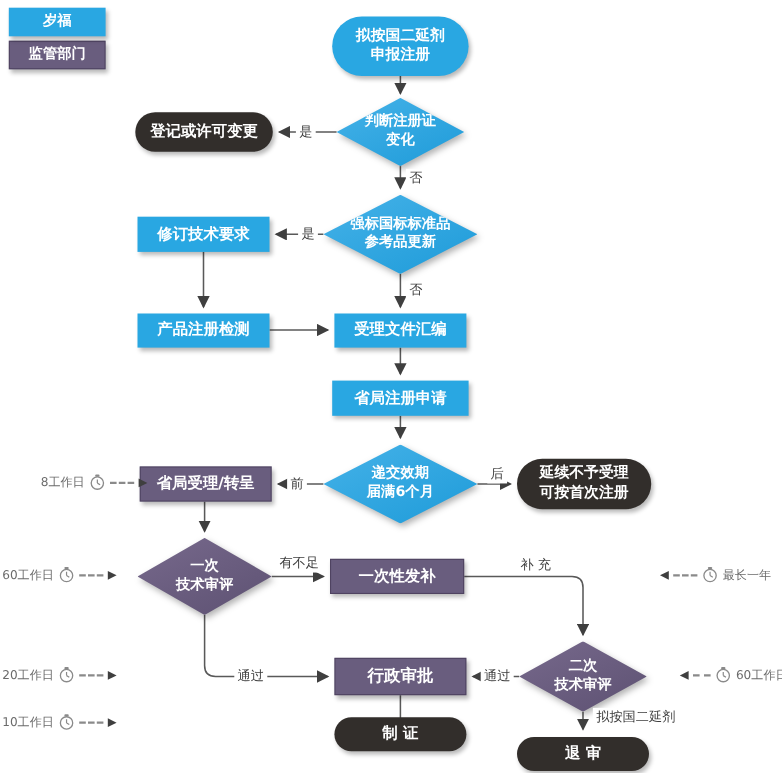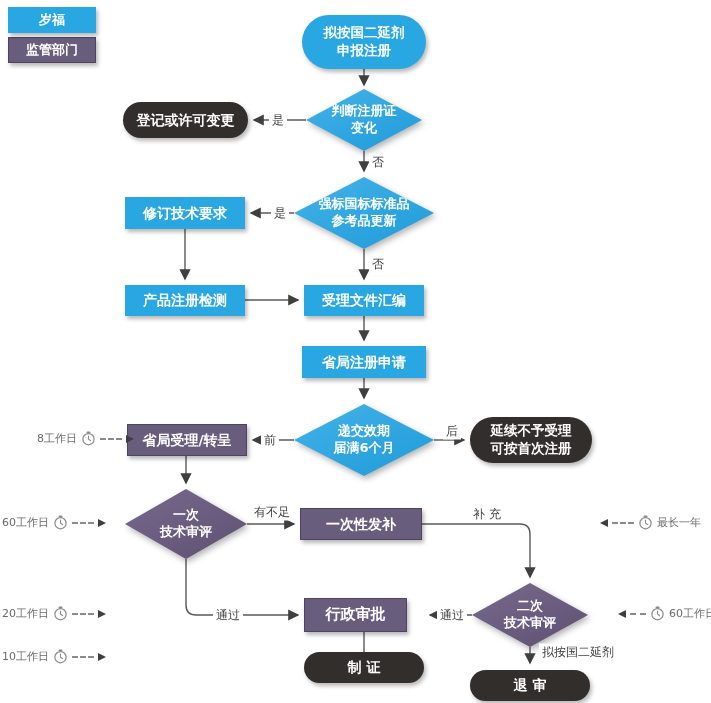--- a/index.html
+++ b/index.html
@@ -127,21 +127,21 @@
 
   <div class="node purple" style="left:300px;top:508px;width:122px;height:32px;">
     <span>一次性发补</span>
   </div>
 
   <div class="dwrap" style="left:472px;top:583px;width:116px;height:64px;">
     <div class="diamond dpurple">二次
 技术审评</div>
   </div>
 
-  <div class="node purple" style="left:304px;top:598px;width:103px;height:34px;font-size:15px;">
+  <div class="node purple" style="left:304px;top:598px;width:120px;height:34px;font-size:15px;">
     <span>行政审批</span>
   </div>
 
   <div class="node dark stadium" style="left:304px;top:652px;width:120px;height:31px;">
     <span>制 证</span>
   </div>
 
   <div class="node dark stadium" style="left:470px;top:670px;width:120px;height:31px;">
     <span>退 审</span>
   </div>

